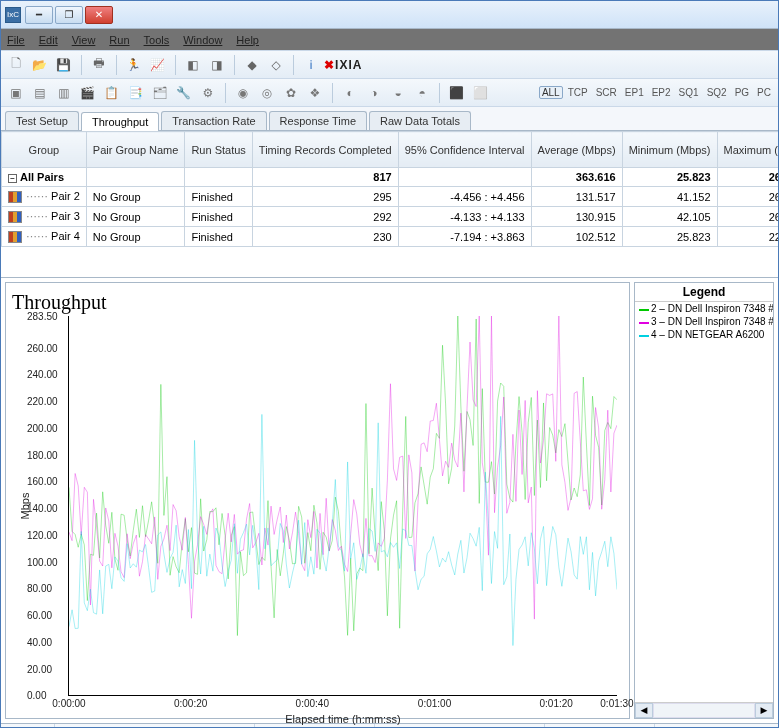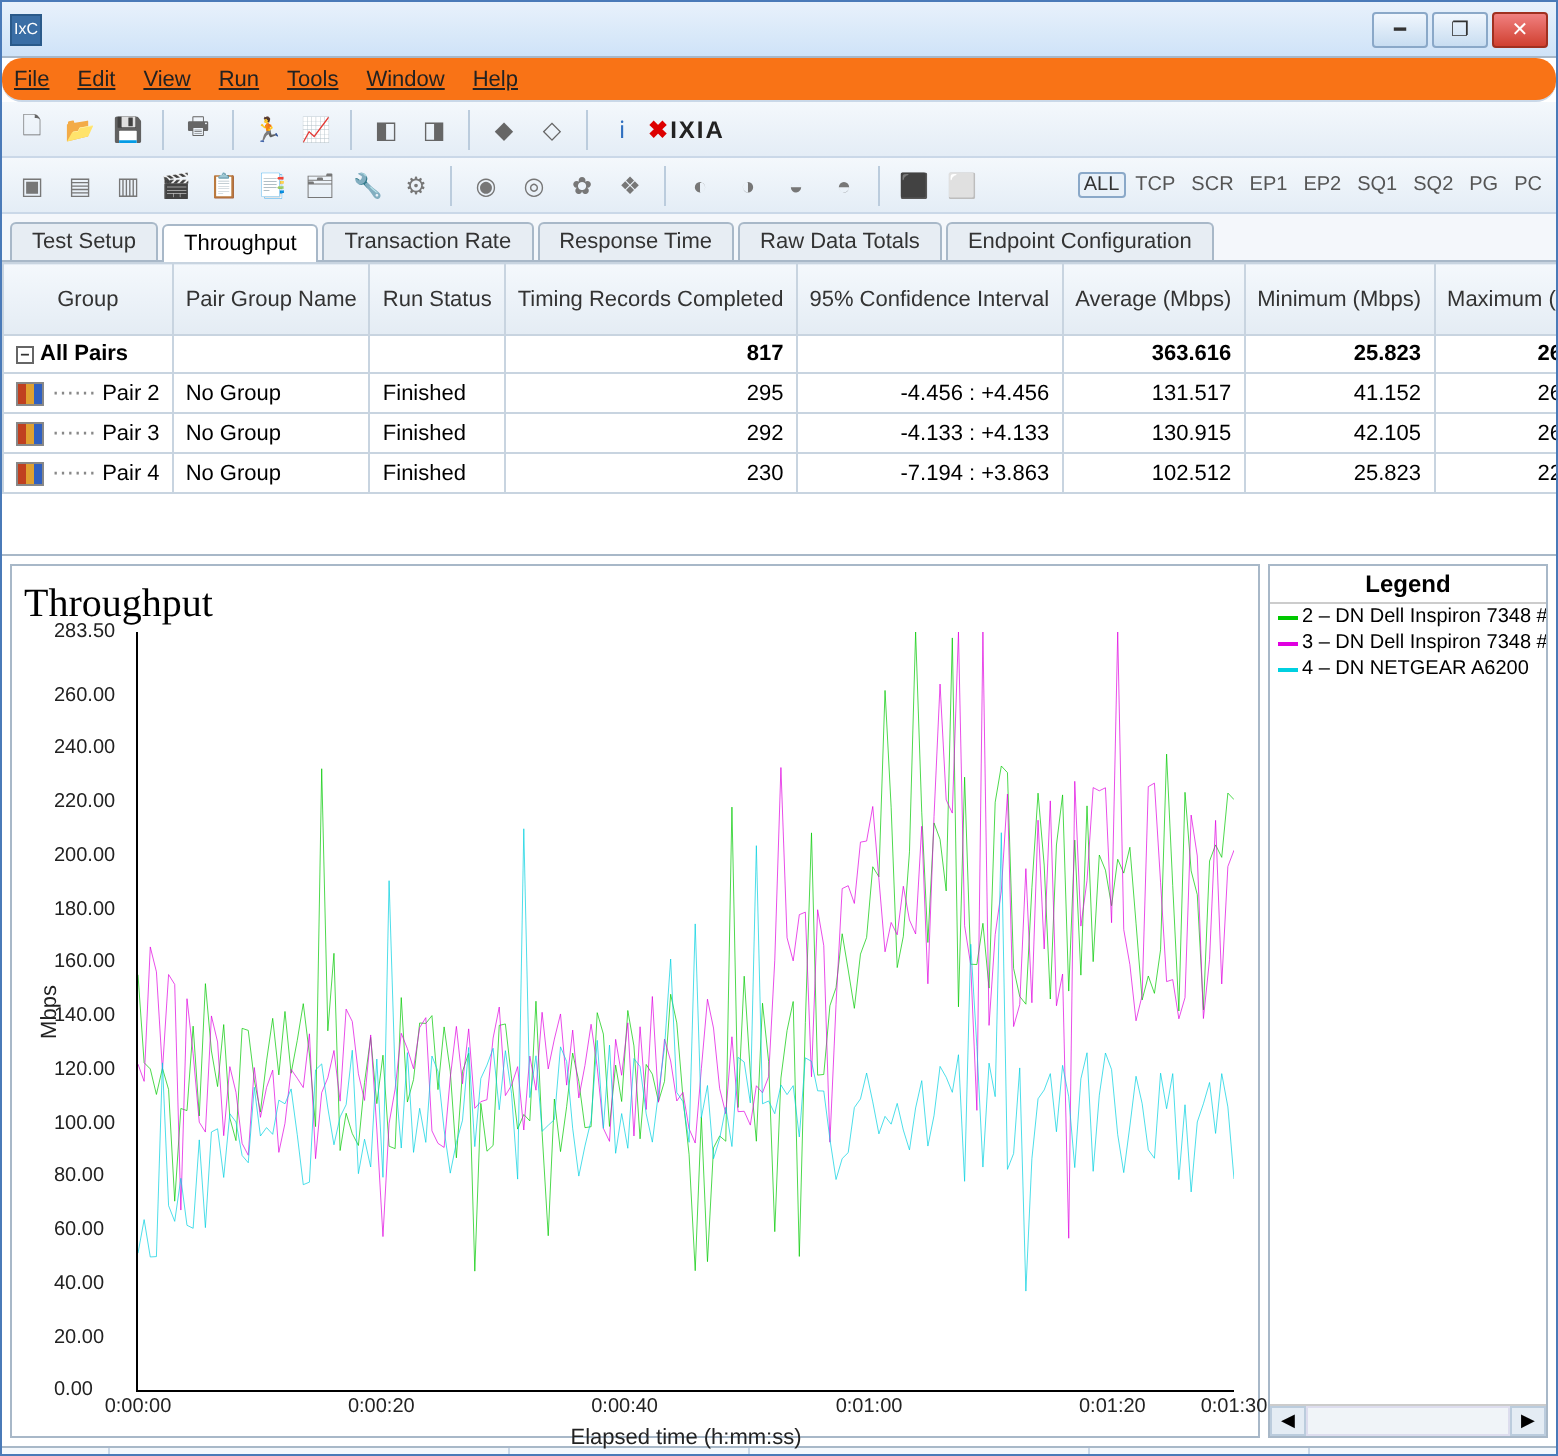--- a/index.html
+++ b/index.html
@@ -1,23 +1,23 @@
 <!DOCTYPE html>
 <html><head>
 <meta charset="utf-8">
 <style>
 * { box-sizing: border-box; margin: 0; padding: 0; }
 body { font-family: "Segoe UI", Tahoma, sans-serif; font-size: 11px; background: #fff; width: 779px; height: 728px; overflow: hidden; border: 1px solid #4a7ab8; }
-.titlebar { height: 28px; background: linear-gradient(#e8f1fb, #cfe3f8); display: flex; align-items: center; padding: 0 4px; border-bottom: 1px solid #a8b8c8; justify-content: space-between; }
+.titlebar { height: 28px; background: linear-gradient(#e8f1fb, #cfe3f8); display: flex; align-items: center; padding: 0 4px; border-bottom: 1px solid #a8b8c8; }
 .titlebar .app-icon { width: 16px; height: 16px; background: #3a6ea5; margin-right: 4px; border: 1px solid #2a5a8a; color:#fff; font-size:8px; text-align:center; line-height:14px;}
 .titlebar .title { flex: 1; color: #333; font-size: 12px; }
 .titlebar .win-btns { display: flex; gap: 2px; }
 .titlebar .win-btn { width: 28px; height: 18px; background: linear-gradient(#f0f6fd,#c8ddf1); border: 1px solid #8aa8c8; border-radius: 2px; display: flex; align-items: center; justify-content: center; font-size: 10px; color: #333; cursor: pointer; }
 .titlebar .win-btn.close { background: linear-gradient(#f08080,#d04030); color: #fff; border-color: #a03020; }
-.menubar { height: 22px; background: #f97316; border-bottom: 1px solid #cad8e8; display: flex; align-items: center; padding: 0 6px; gap: 14px; border-radius: 10px; }
+.menubar { height: 22px; background: #737373; border-bottom: 1px solid #cad8e8; display: flex; align-items: center; padding: 0 6px; gap: 14px; }
 .menubar .mi { color: #222; cursor: pointer; }
 .menubar .mi u { text-decoration: underline; }
 .toolbar { height: 28px; background: linear-gradient(#f4f8fc,#e4edf6); border-bottom: 1px solid #cad8e8; display: flex; align-items: center; padding: 0 4px; gap: 2px; }
 .tbtn { width: 22px; height: 22px; border: 1px solid transparent; display: flex; align-items: center; justify-content: center; font-size: 12px; color: #666; border-radius:2px; cursor:pointer;}
 .tdiv { width: 1px; height: 20px; background: #bcd; margin: 0 4px; }
 .ixia { font-weight: bold; font-size: 12px; letter-spacing: 1px; }
 .ixia .red { color: #d00; }
 .ixia .dark { color: #222; }
 .toolbar2 .tbtn { color: #777; }
 .txtbtn { font-size:10px; color:#555; padding:0 2px; cursor:pointer; border:1px solid transparent; border-radius:2px;}
@@ -128,21 +128,20 @@
   <span class="txtbtn">PG</span>
   <span class="txtbtn">PC</span>
 </div>
 
 <div class="tabs">
   <div class="tab">Test Setup</div>
   <div class="tab active">Throughput</div>
   <div class="tab">Transaction Rate</div>
   <div class="tab">Response Time</div>
   <div class="tab">Raw Data Totals</div>
-  <div class="tab">Endpoint Configuration</div>
 </div>
 
 <div class="grid">
 <table>
 <tbody>
         <tr>
   <th style="width:110px;">Group</th>
   <th>Pair Group Name</th>
   <th>Run Status</th>
   <th>Timing Records Completed</th>

